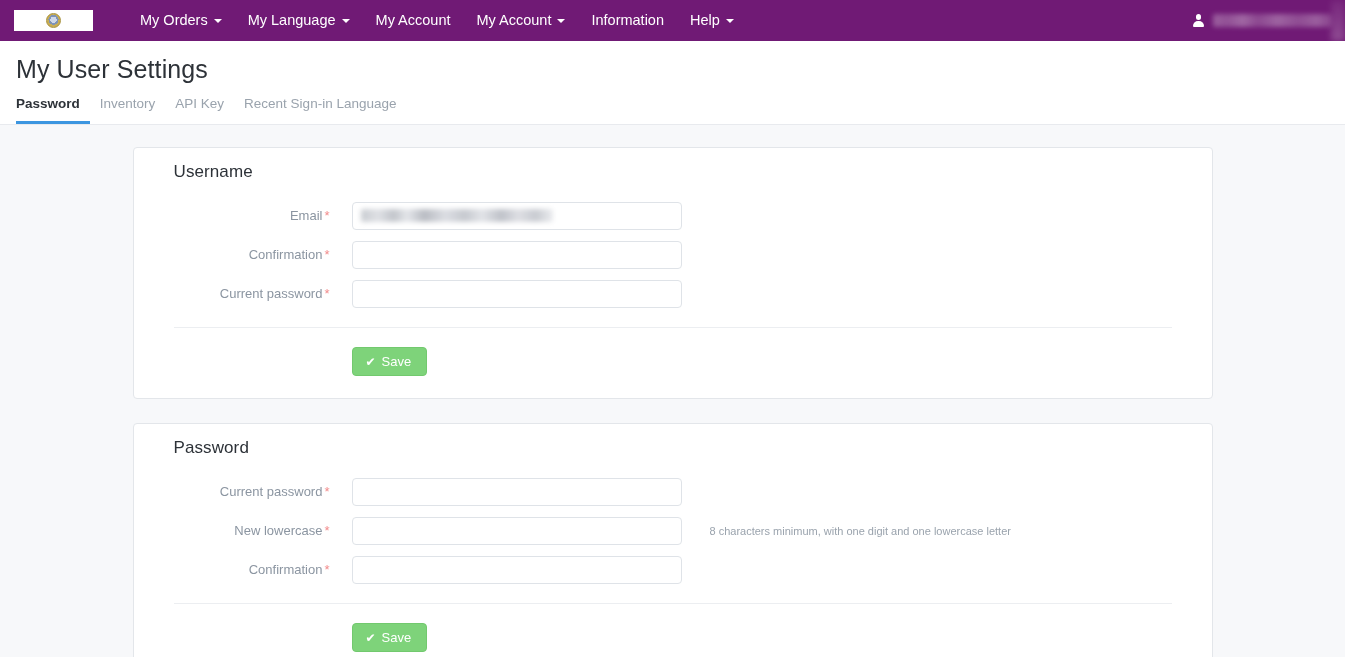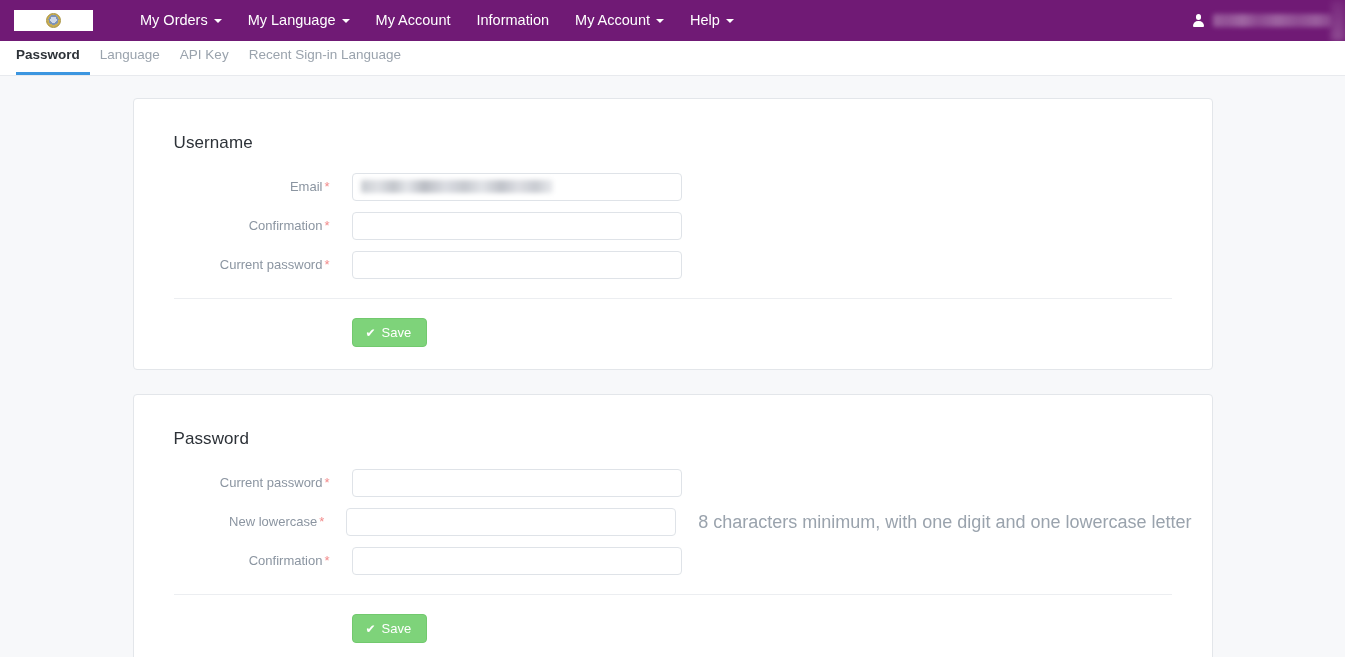--- a/index.html
+++ b/index.html
@@ -149,21 +149,21 @@
   
   .main {
     padding: 22px 0 0 0;
   }
   .card {
     width: 1080px;
     margin: 0 auto 24px auto;
     background: #ffffff;
     border: 1px solid #e3e6ea;
     border-radius: 4px;
-    padding: 30px 20px 22px 20px;
+    padding: 10px 20px 22px 20px;
   }
   .card-title {
     font-size: 17px;
     font-weight: 400;
     color: #2d3238;
     margin: 4px 0 20px 20px;
     letter-spacing: 0.1px;
   }
   .form-row {
     display: flex;
@@ -206,22 +206,22 @@
     width: 192px; height: 13px;
     border-radius: 2px;
     background: linear-gradient(90deg,
        #c9ccd1 0%, #dfe1e5 9%, #c2c5cb 17%, #e4e6ea 24%,
        #b9bcc3 33%, #dcdee3 44%, #c6c9cf 54%, #e2e4e8 63%,
        #bfc2c9 73%, #dedfe4 82%, #c8cbd1 91%, #ebecef 100%);
     filter: blur(2.6px);
     pointer-events: none;
   }
   .help-text {
-    margin-left: 22px;
-    font-size: 18px;
+    margin-left: 28px;
+    font-size: 11px;
     color: #9aa3ad;
     white-space: nowrap;
   }
   .divider {
     border: none;
     border-top: 1px solid #eceef1;
     margin: 19px 0 0 20px;
     width: calc(100% - 40px);
   }
   .btn-row {
@@ -267,51 +267,52 @@
     <div class="nav-item">
       <span>My Language</span>
       <span class="caret"></span>
     </div>
 
     <div class="nav-item">
       <span>My Account</span>
     </div>
 
     <div class="nav-item">
-      <span>Information</span>
-    </div>
-
-    <div class="nav-item">
       <span>My Account</span>
       <span class="caret"></span>
+    </div>
+
+    <div class="nav-item">
+      <span>Information</span>
     </div>
 
     <div class="nav-item">
       <span>Help</span>
       <span class="caret"></span>
     </div>
 
   </div>
 
   <div class="nav-right">
     <span class="user-icon"></span>
     <span class="user-name-redacted"></span>
   </div>
 
   <div class="nav-edge"></div>
 </div>
 
 <div class="page-head">
+  <h1 class="page-title">My User Settings</h1>
 
   <div class="tabs">
     <div class="tab active">
       <span>Password</span>
     </div>
     <div class="tab">
-      <span>Language</span>
+      <span>Inventory</span>
     </div>
     <div class="tab">
       <span>API Key</span>
     </div>
     <div class="tab">
       <span>Recent Sign-in Language</span>
     </div>
   </div>
 </div>
 

